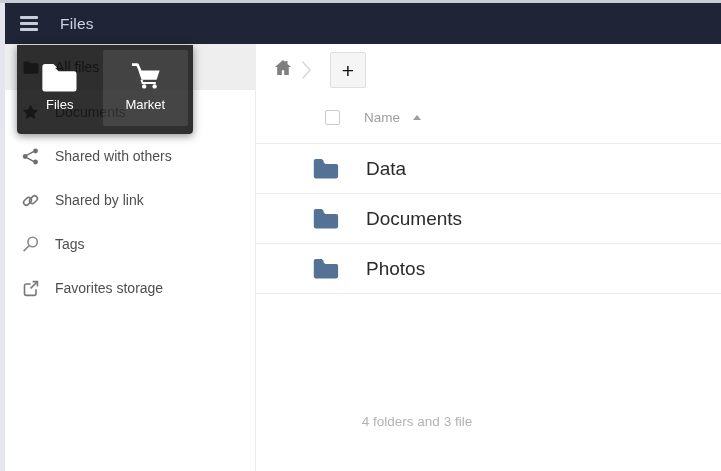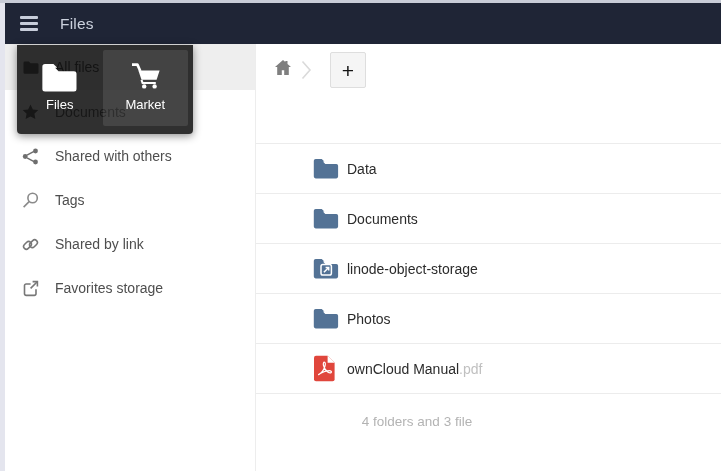--- a/index.html
+++ b/index.html
@@ -44,21 +44,21 @@
 
   .table-header { position:absolute; left:0; top:52px; right:0; height:47px; }
   .select-all { position:absolute; left:69px; top:14px; width:15px; height:15px; background:#fff; border:1px solid #cccccc; border-radius:2px; cursor:pointer; }
   .col-name { position:absolute; left:108px; top:14px; font-size:13.5px; color:#9e9e9e; cursor:pointer; display:flex; align-items:center; }
   .sort-caret { display:inline-block; margin-left:13px; width:0; height:0; border-left:4.5px solid transparent; border-right:4.5px solid transparent; border-bottom:5px solid #9e9e9e; }
 
   #file-rows { position:absolute; left:0; top:99px; right:0; }
   .file-row { position:relative; height:50px; border-top:1px solid #ececec; display:flex; align-items:center; cursor:pointer; background:#fff; }
   #file-rows { border-bottom:1px solid #ececec; }
   .row-icon { margin-left:57px; width:26px; height:22px; display:inline-flex; align-items:center; flex:0 0 26px; }
-  .row-name { margin-left:8px; font-size:14px; color:#2b2b2b; }
+  .row-name { margin-left:27px; font-size:19px; color:#2b2b2b; }
   .row-ext { font-size:14px; color:#c0c0c0; }
 
   .summary { position:absolute; left:0; top:370px; width:322px; text-align:center; font-size:13.5px; color:#b3b3b3; }
 </style>
 </head>
 <body>
 
 <div id="root">
   <div class="top-strip"></div>
   <div class="left-strip"></div>
@@ -106,37 +106,37 @@
                 <circle cx="13.5" cy="14" r="2.4"></circle>
               </g>
             </svg>
           </span>
     <span class="side-label">Shared with others</span>
   </div>
 
   <div class="side-item">
     <span class="side-icon">
             <svg width="17" height="17" viewBox="0 0 17 17">
-              <circle cx="10.6" cy="6" r="4.7" stroke="#8a8a8a" stroke-width="1.6" fill="none"></circle>
-              <line x1="7.1" y1="9.6" x2="1.6" y2="15.1" stroke="#8a8a8a" stroke-width="1.6"></line>
-            </svg>
-          </span>
-    <span class="side-label">Tags</span>
-  </div>
-
-  <div class="side-item">
-    <span class="side-icon">
-            <svg width="17" height="17" viewBox="0 0 17 17">
               <g stroke="#777777" fill="none" stroke-width="1.6">
                 <rect x="1.2" y="6.6" width="8.6" height="5.4" rx="2.7" transform="rotate(-45 5.5 9.3)"></rect>
                 <rect x="7.2" y="5" width="8.6" height="5.4" rx="2.7" transform="rotate(-45 11.5 7.7)"></rect>
               </g>
             </svg>
           </span>
     <span class="side-label">Shared by link</span>
+  </div>
+
+  <div class="side-item">
+    <span class="side-icon">
+            <svg width="17" height="17" viewBox="0 0 17 17">
+              <circle cx="10.6" cy="6" r="4.7" stroke="#8a8a8a" stroke-width="1.6" fill="none"></circle>
+              <line x1="7.1" y1="9.6" x2="1.6" y2="15.1" stroke="#8a8a8a" stroke-width="1.6"></line>
+            </svg>
+          </span>
+    <span class="side-label">Tags</span>
   </div>
 
   <div class="side-item">
     <span class="side-icon">
             <svg width="17" height="17" viewBox="0 0 17 17">
               <g stroke="#777777" fill="none" stroke-width="1.6">
                 <path d="M14 9.2 v4.6 a1.6 1.6 0 0 1-1.6 1.6 H4.1 a1.6 1.6 0 0 1-1.6-1.6 V5.6 A1.6 1.6 0 0 1 4.1 4 H8.6"></path>
                 <polyline points="10.6,1.6 15.4,1.6 15.4,6.4"></polyline>
                 <line x1="8.6" y1="8.4" x2="15" y2="2"></line>
               </g>
@@ -155,20 +155,27 @@
           </svg>
       </span>
       <span class="crumb-chevron">
         <svg width="11" height="20" viewBox="0 0 11 20">
             <polyline points="1.5,1.5 9,10 1.5,18.5" fill="none" stroke="#dadada" stroke-width="1.6"></polyline>
           </svg>
       </span>
       <div class="btn-new">+</div>
     </div>
 
+    <div class="table-header">
+      <div class="select-all"></div>
+      <div class="col-name">
+        <span>Name</span>
+        <span class="sort-caret"></span>
+      </div>
+    </div>
 
     <div id="file-rows">
   <div class="file-row">
     <span class="row-icon">
             <svg width="26" height="21" viewBox="0 0 26 21">
               <path d="M.8 18.6 V2.8 Q.8 .9 2.7 .9 h6 l2.7 2.7 h-1.5 l2.4 2.4 h11 q1.8 0 1.8 1.7 v10.9 q0 1.8-1.8 1.8 H2.7 Q.8 20.4 .8 18.6 Z" fill="#537295"></path>
             </svg>
           </span>
     <span class="row-name">Data</span>
           <span class="row-ext"></span>
@@ -177,54 +184,31 @@
   <div class="file-row">
     <span class="row-icon">
             <svg width="26" height="21" viewBox="0 0 26 21">
               <path d="M.8 18.6 V2.8 Q.8 .9 2.7 .9 h6 l2.7 2.7 h-1.5 l2.4 2.4 h11 q1.8 0 1.8 1.7 v10.9 q0 1.8-1.8 1.8 H2.7 Q.8 20.4 .8 18.6 Z" fill="#537295"></path>
             </svg>
           </span>
     <span class="row-name">Documents</span>
           <span class="row-ext"></span>
   </div>
 
+
   <div class="file-row">
     <span class="row-icon">
             <svg width="26" height="21" viewBox="0 0 26 21">
               <path d="M.8 18.6 V2.8 Q.8 .9 2.7 .9 h6 l2.7 2.7 h-1.5 l2.4 2.4 h11 q1.8 0 1.8 1.7 v10.9 q0 1.8-1.8 1.8 H2.7 Q.8 20.4 .8 18.6 Z" fill="#537295"></path>
-              <rect x="8" y="6.6" width="10.4" height="10.4" rx="1.8" stroke="#ffffff" stroke-width="1.5" fill="none"></rect>
-              <line x1="10.9" y1="14.3" x2="15.4" y2="9.8" stroke="#ffffff" stroke-width="1.5"></line>
-              <polyline points="15.7,12.6 15.7,9.5 12.6,9.5" stroke="#ffffff" stroke-width="1.5" fill="none"></polyline>
-            </svg>
-          </span>
-    <span class="row-name">linode-object-storage</span>
-          <span class="row-ext"></span>
-  </div>
-
-  <div class="file-row">
-    <span class="row-icon">
-            <svg width="26" height="21" viewBox="0 0 26 21">
-              <path d="M.8 18.6 V2.8 Q.8 .9 2.7 .9 h6 l2.7 2.7 h-1.5 l2.4 2.4 h11 q1.8 0 1.8 1.7 v10.9 q0 1.8-1.8 1.8 H2.7 Q.8 20.4 .8 18.6 Z" fill="#537295"></path>
             </svg>
           </span>
     <span class="row-name">Photos</span>
           <span class="row-ext"></span>
   </div>
 
-  <div class="file-row">
-    <span class="row-icon">
-            <svg width="23" height="27" viewBox="0 0 23 27">
-              <path d="M3 .8 H14.6 L21.6 7.8 V24.2 Q21.6 26.2 19.6 26.2 H3 Q1 26.2 1 24.2 V2.8 Q1 .8 3 .8 Z" fill="#e0463c"></path>
-              <path d="M14.6 .8 L21.6 7.8 H14.6 Z" fill="#ffffff"></path>
-              <path d="M5.6 19.6 C8.2 18.2 10.7 15 11.8 11.7 C12.5 9.6 12.6 7.5 11.6 7.2 C10.6 6.9 10.1 8.4 10.4 10.2 C10.8 12.7 12.5 15.3 14.4 16.7 C15.9 17.8 17.7 18.1 18.3 17.3 C18.9 16.5 17.9 15.7 16.2 15.7 C13.8 15.7 9.9 16.9 7.7 18.3 Z" fill="none" stroke="#ffffff" stroke-width="1.2" stroke-linejoin="round"></path>
-            </svg>
-          </span>
-    <span class="row-name">ownCloud Manual</span>
-          <span class="row-ext">.pdf</span>
-  </div>
 </div>
 
     <div class="summary">4 folders and 3 file</div>
   </main>
 
   <div class="app-menu" id="app-menu">
   <div class="app-tile">
     <span class="app-tile-icon">
           <svg width="31" height="25" viewBox="0 0 26 21" style="transform:scale(1.18)">
             <path d="M.8 18.6 V2.8 Q.8 .9 2.7 .9 h6 l2.7 2.7 h-1.5 l2.4 2.4 h11 q1.8 0 1.8 1.7 v10.9 q0 1.8-1.8 1.8 H2.7 Q.8 20.4 .8 18.6 Z" fill="#ffffff"></path>

